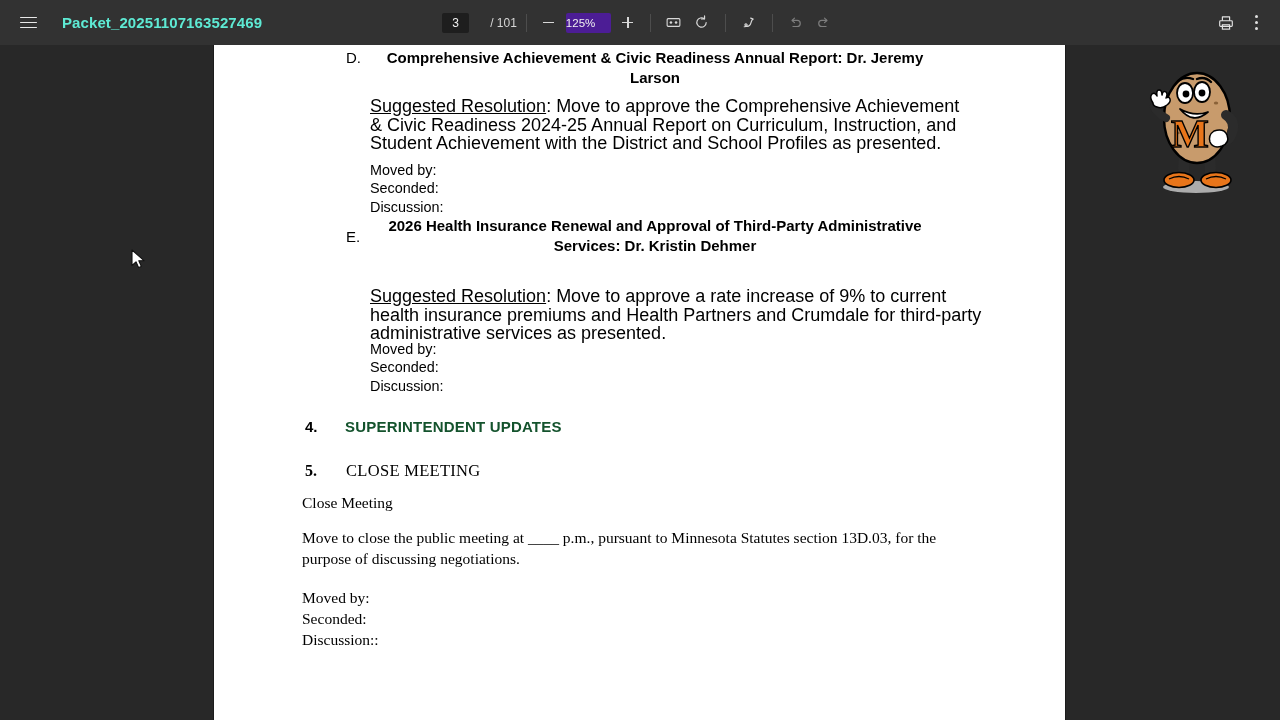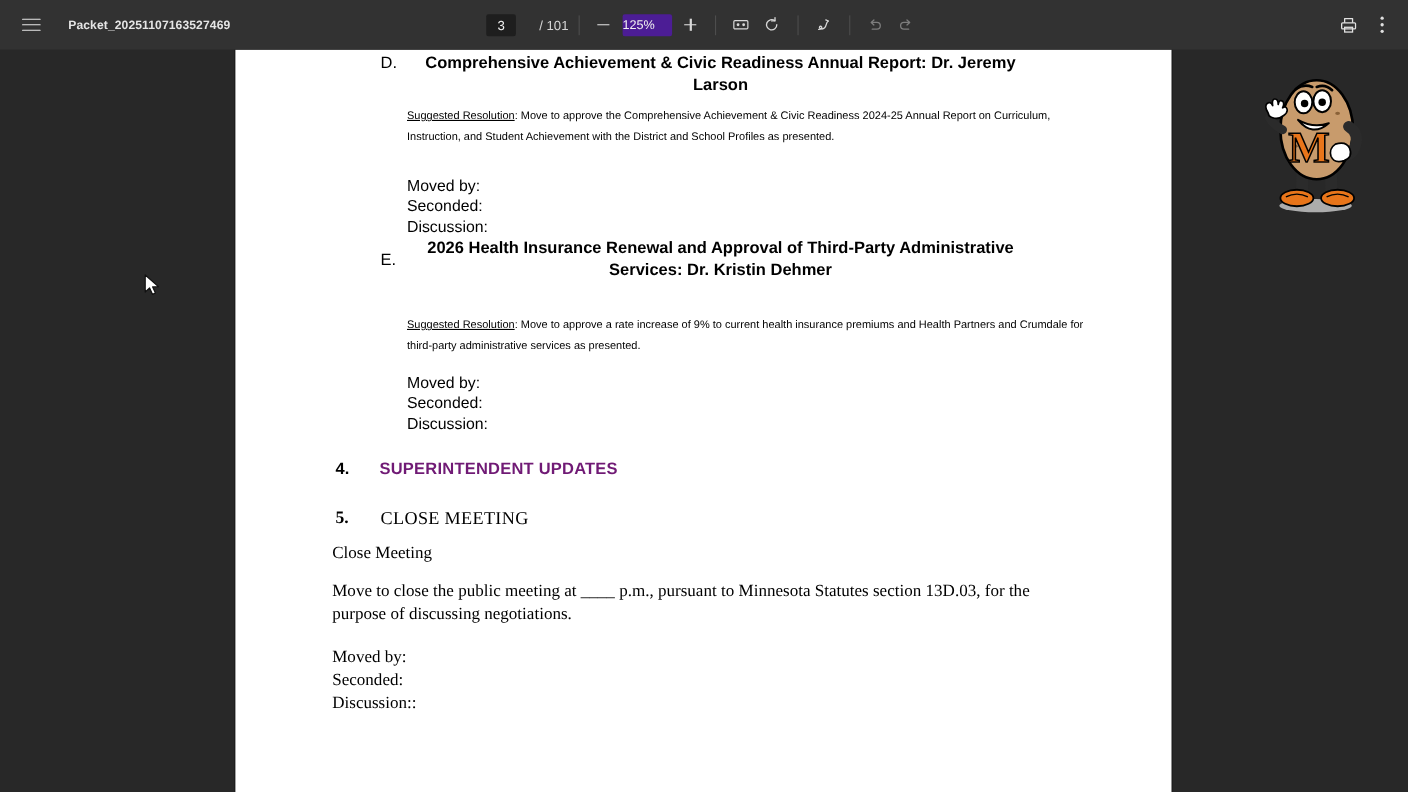--- a/index.html
+++ b/index.html
@@ -54,22 +54,22 @@
   .hamburger span {
     position: absolute; left: 0;
     width: 17px; height: 1.6px;
     background: #e8e8e8; border-radius: 1px;
   }
   .hamburger span:nth-child(1) { top: 0; }
   .hamburger span:nth-child(2) { top: 5.2px; }
   .hamburger span:nth-child(3) { top: 10.4px; }
 
   .doc-title {
-    color: #e5e5e5;
-    font-size: 11px;
+    color: #5eead4;
+    font-size: 15px;
     font-weight: bold;
     letter-spacing: 0.1px;
     margin-left: 20px;
     white-space: nowrap;
     user-select: none;
   }
 
   .tb-center {
     position: absolute;
     left: 0; right: 0;
@@ -200,21 +200,21 @@
     font-size: 15px;
     font-weight: bold;
     line-height: 19.5px;
     font-family: "Liberation Sans", sans-serif;
     color: #000;
     text-align: center;
   }
 
   .para {
     position: absolute;
-    font-size: 10px;
+    font-size: 18px;
     line-height: 18.5px;
     font-family: "Liberation Sans", sans-serif;
     color: #000;
   }
 
   .u { text-decoration: underline; }
 
   .moved {
     position: absolute;
     font-size: 14.4px;
@@ -237,21 +237,21 @@
     font-weight: bold;
     font-family: "Liberation Serif", serif;
     color: #000;
   }
   .title-sans {
     position: absolute;
     font-size: 15px;
     font-weight: bold;
     letter-spacing: 0.2px;
     font-family: "Liberation Sans", sans-serif;
-    color: #701a75;
+    color: #14532d;
   }
   .title-serif {
     position: absolute;
     font-size: 16.5px;
     font-family: "Liberation Serif", serif;
     letter-spacing: 0.3px;
     color: #000;
   }
   .serif-para {
     position: absolute;

